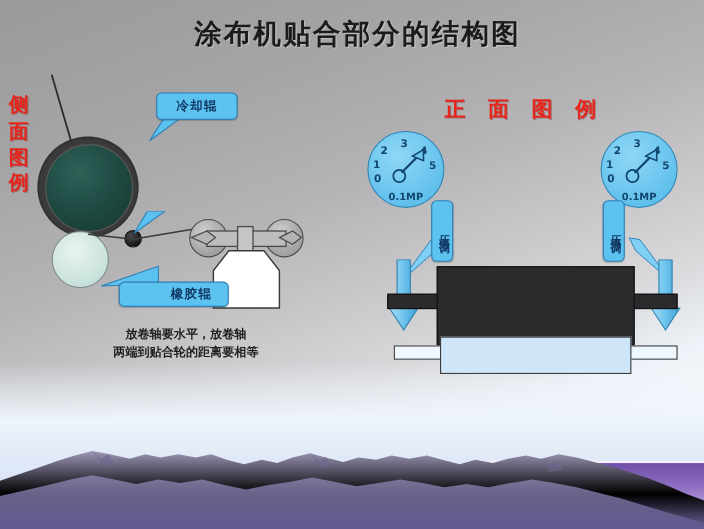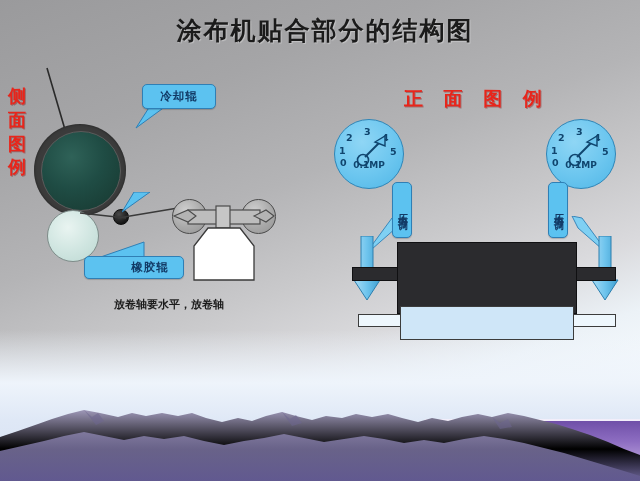--- a/index.html
+++ b/index.html
@@ -109,21 +109,21 @@
   .gauge{
     position:absolute;border-radius:50%;
     background:radial-gradient(circle at 40% 32%, #8fd6f5 0%, #6cc6ef 55%, #4fb6e6 100%);
     border:1.5px solid #2e86b8;
   }
   .gauge .num{
     position:absolute;font-size:9.5px;font-weight:700;color:#10456e;
     font-family:"DejaVu Sans","Liberation Sans",sans-serif;
   }
   .gauge .unit{
-    position:absolute;left:0;right:0;bottom:18px;text-align:center;
+    position:absolute;left:0;right:0;bottom:3px;text-align:center;
     font-size:9px;font-weight:700;color:#10456e;
     font-family:"DejaVu Sans","Liberation Sans",sans-serif;
   }
   .arrow-down{position:absolute;}
 </style>
 </head>
 <body>
 
 <div id="slide">
 
@@ -187,26 +187,27 @@
     <span>冷却辊</span>
   </div>
 
   <svg style="position:absolute;left:122px;top:192px;width:34px;height:24px">
     <polygon points="12,0 28,0 0,20" fill="#5cc2f0" stroke="#2f7fb5" stroke-width="1"></polygon>
   </svg>
 
   <svg style="position:absolute;left:88px;top:240px;width:60px;height:24px">
     <polygon points="4,20 56,2 56,18" fill="#5cc2f0" stroke="#2f7fb5" stroke-width="1"></polygon>
   </svg>
-  <div class="bubble h" style="left:84px;top:256px;width:56px;height:21px;padding-left:37px;">
+  <div class="bubble h" style="left:108px;top:256px;width:56px;height:21px;padding-left:37px;">
     <span>橡胶辊</span>
   </div>
 
   <div class="note">
     <div>放卷轴要水平，放卷轴</div>
+    <div>两端到贴合轮的距离要相等</div>
   </div>
 
   <div class="gauge" style="left:334px;top:119px;width:68px;height:68px;">
     <span class="num" style="left:5px;top:37px;">0</span>
     <span class="num" style="left:4px;top:25px;">1</span>
     <span class="num" style="left:11px;top:12px;">2</span>
     <span class="num" style="left:29px;top:6px;">3</span>
     <span class="num" style="left:47px;top:12px;">4</span>
     <span class="num" style="left:55px;top:26px;">5</span>
     <svg style="position:absolute;left:0;top:0;width:68px;height:68px">

